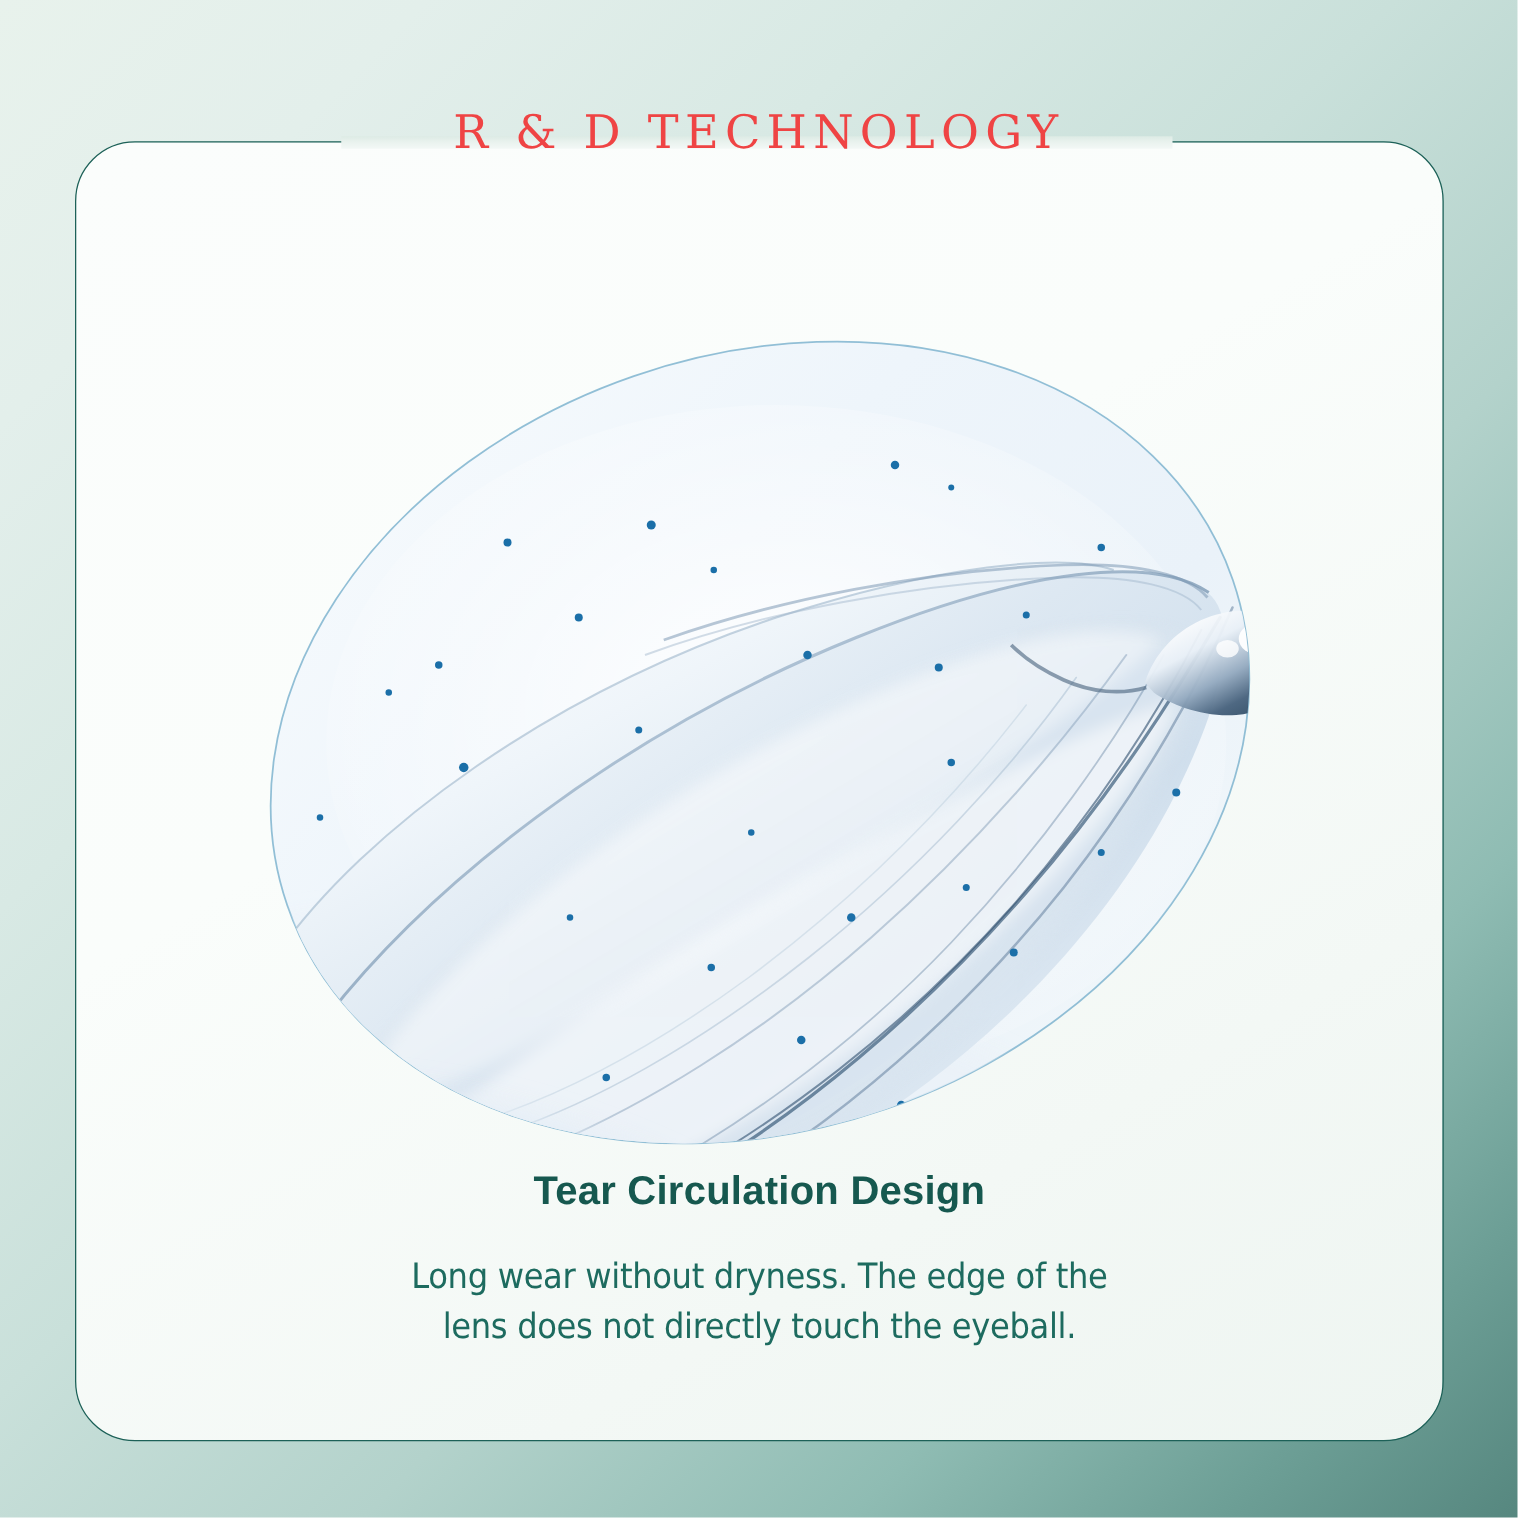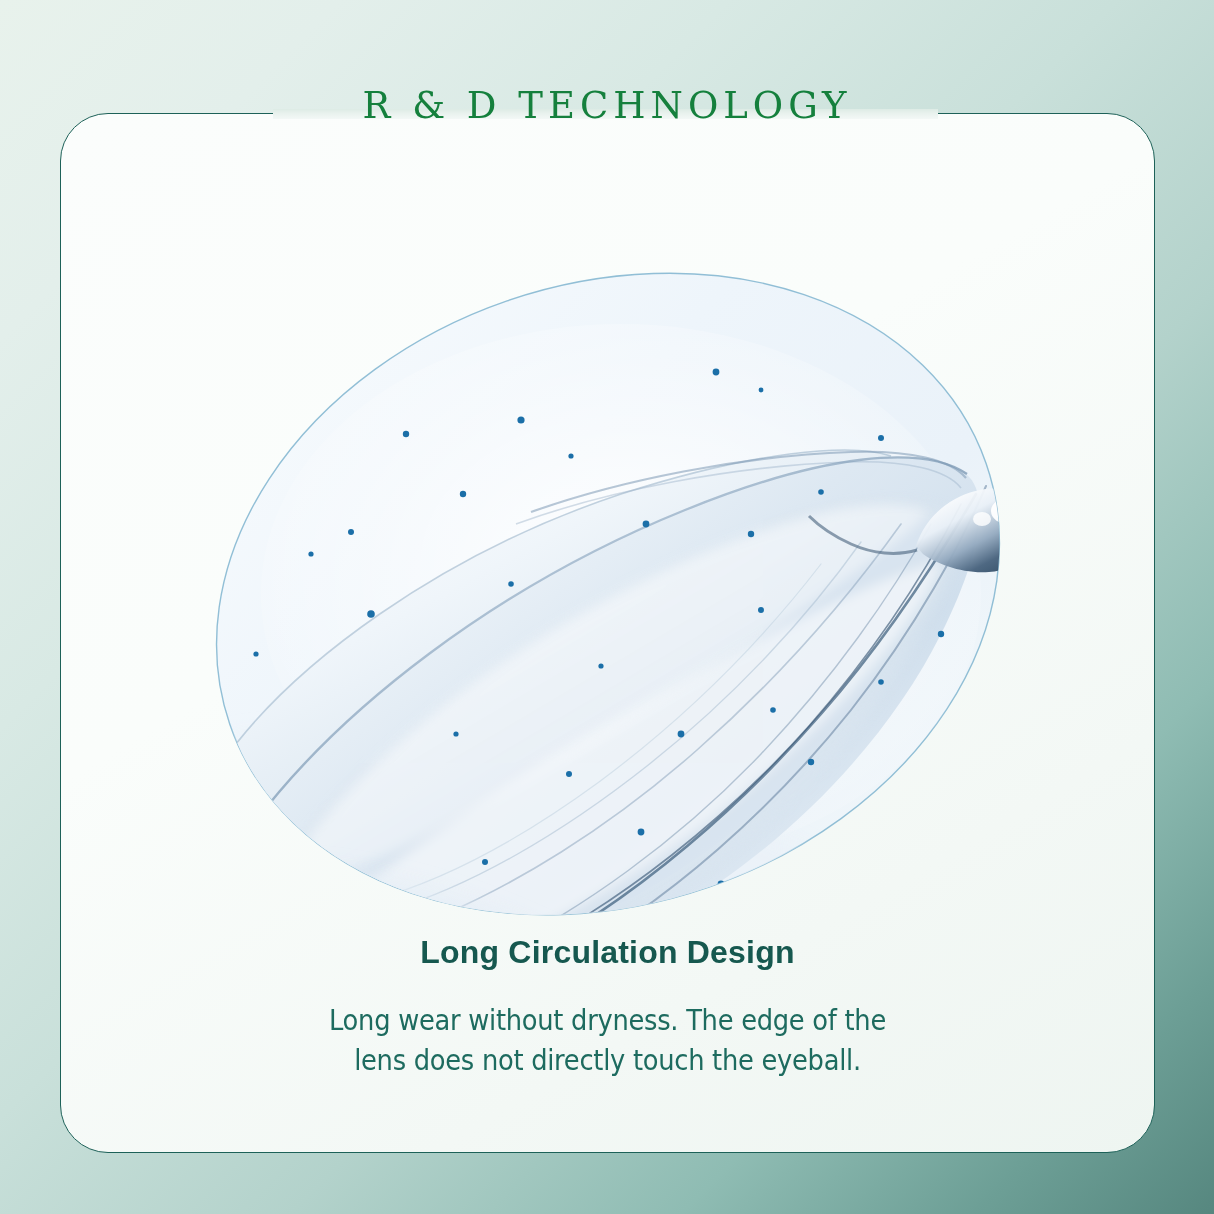--- a/index.html
+++ b/index.html
@@ -51,21 +51,21 @@
     top:84px;
     text-align:center;
     z-index:5;
     pointer-events:none;
   }
   #heading .txt {
     font-family:"DejaVu Serif", serif;
     font-size:37px;
     font-weight:400;
     letter-spacing:5px;
-    color:#15803d;
+    color:#ef4444;
     white-space:nowrap;
     display:inline-block;
     padding:0 18px;
   }
 
   
   #hero {
     position:absolute;
     left:0; top:80px;
     width:1095px; height:820px;
@@ -314,21 +314,21 @@
           <circle cx="305" cy="700" r="2.6"></circle>
           <circle cx="660" cy="690" r="3.4"></circle>
           <circle cx="215" cy="640" r="3.0"></circle>
           <circle cx="150" cy="560" r="2.4"></circle>
         </g>
       </g>
     </svg>
   </div>
 
   <div id="caption-block">
-    <div id="subtitle">Long Circulation Design</div>
+    <div id="subtitle">Tear Circulation Design</div>
     <div id="desc">
       <div>Long wear without dryness. The edge of the</div>
       <div>lens does not directly touch the eyeball.</div>
     </div>
   </div>
 </div>
 
 <div id="heading">
   <span class="txt">R &amp; D TECHNOLOGY</span>
 </div>

